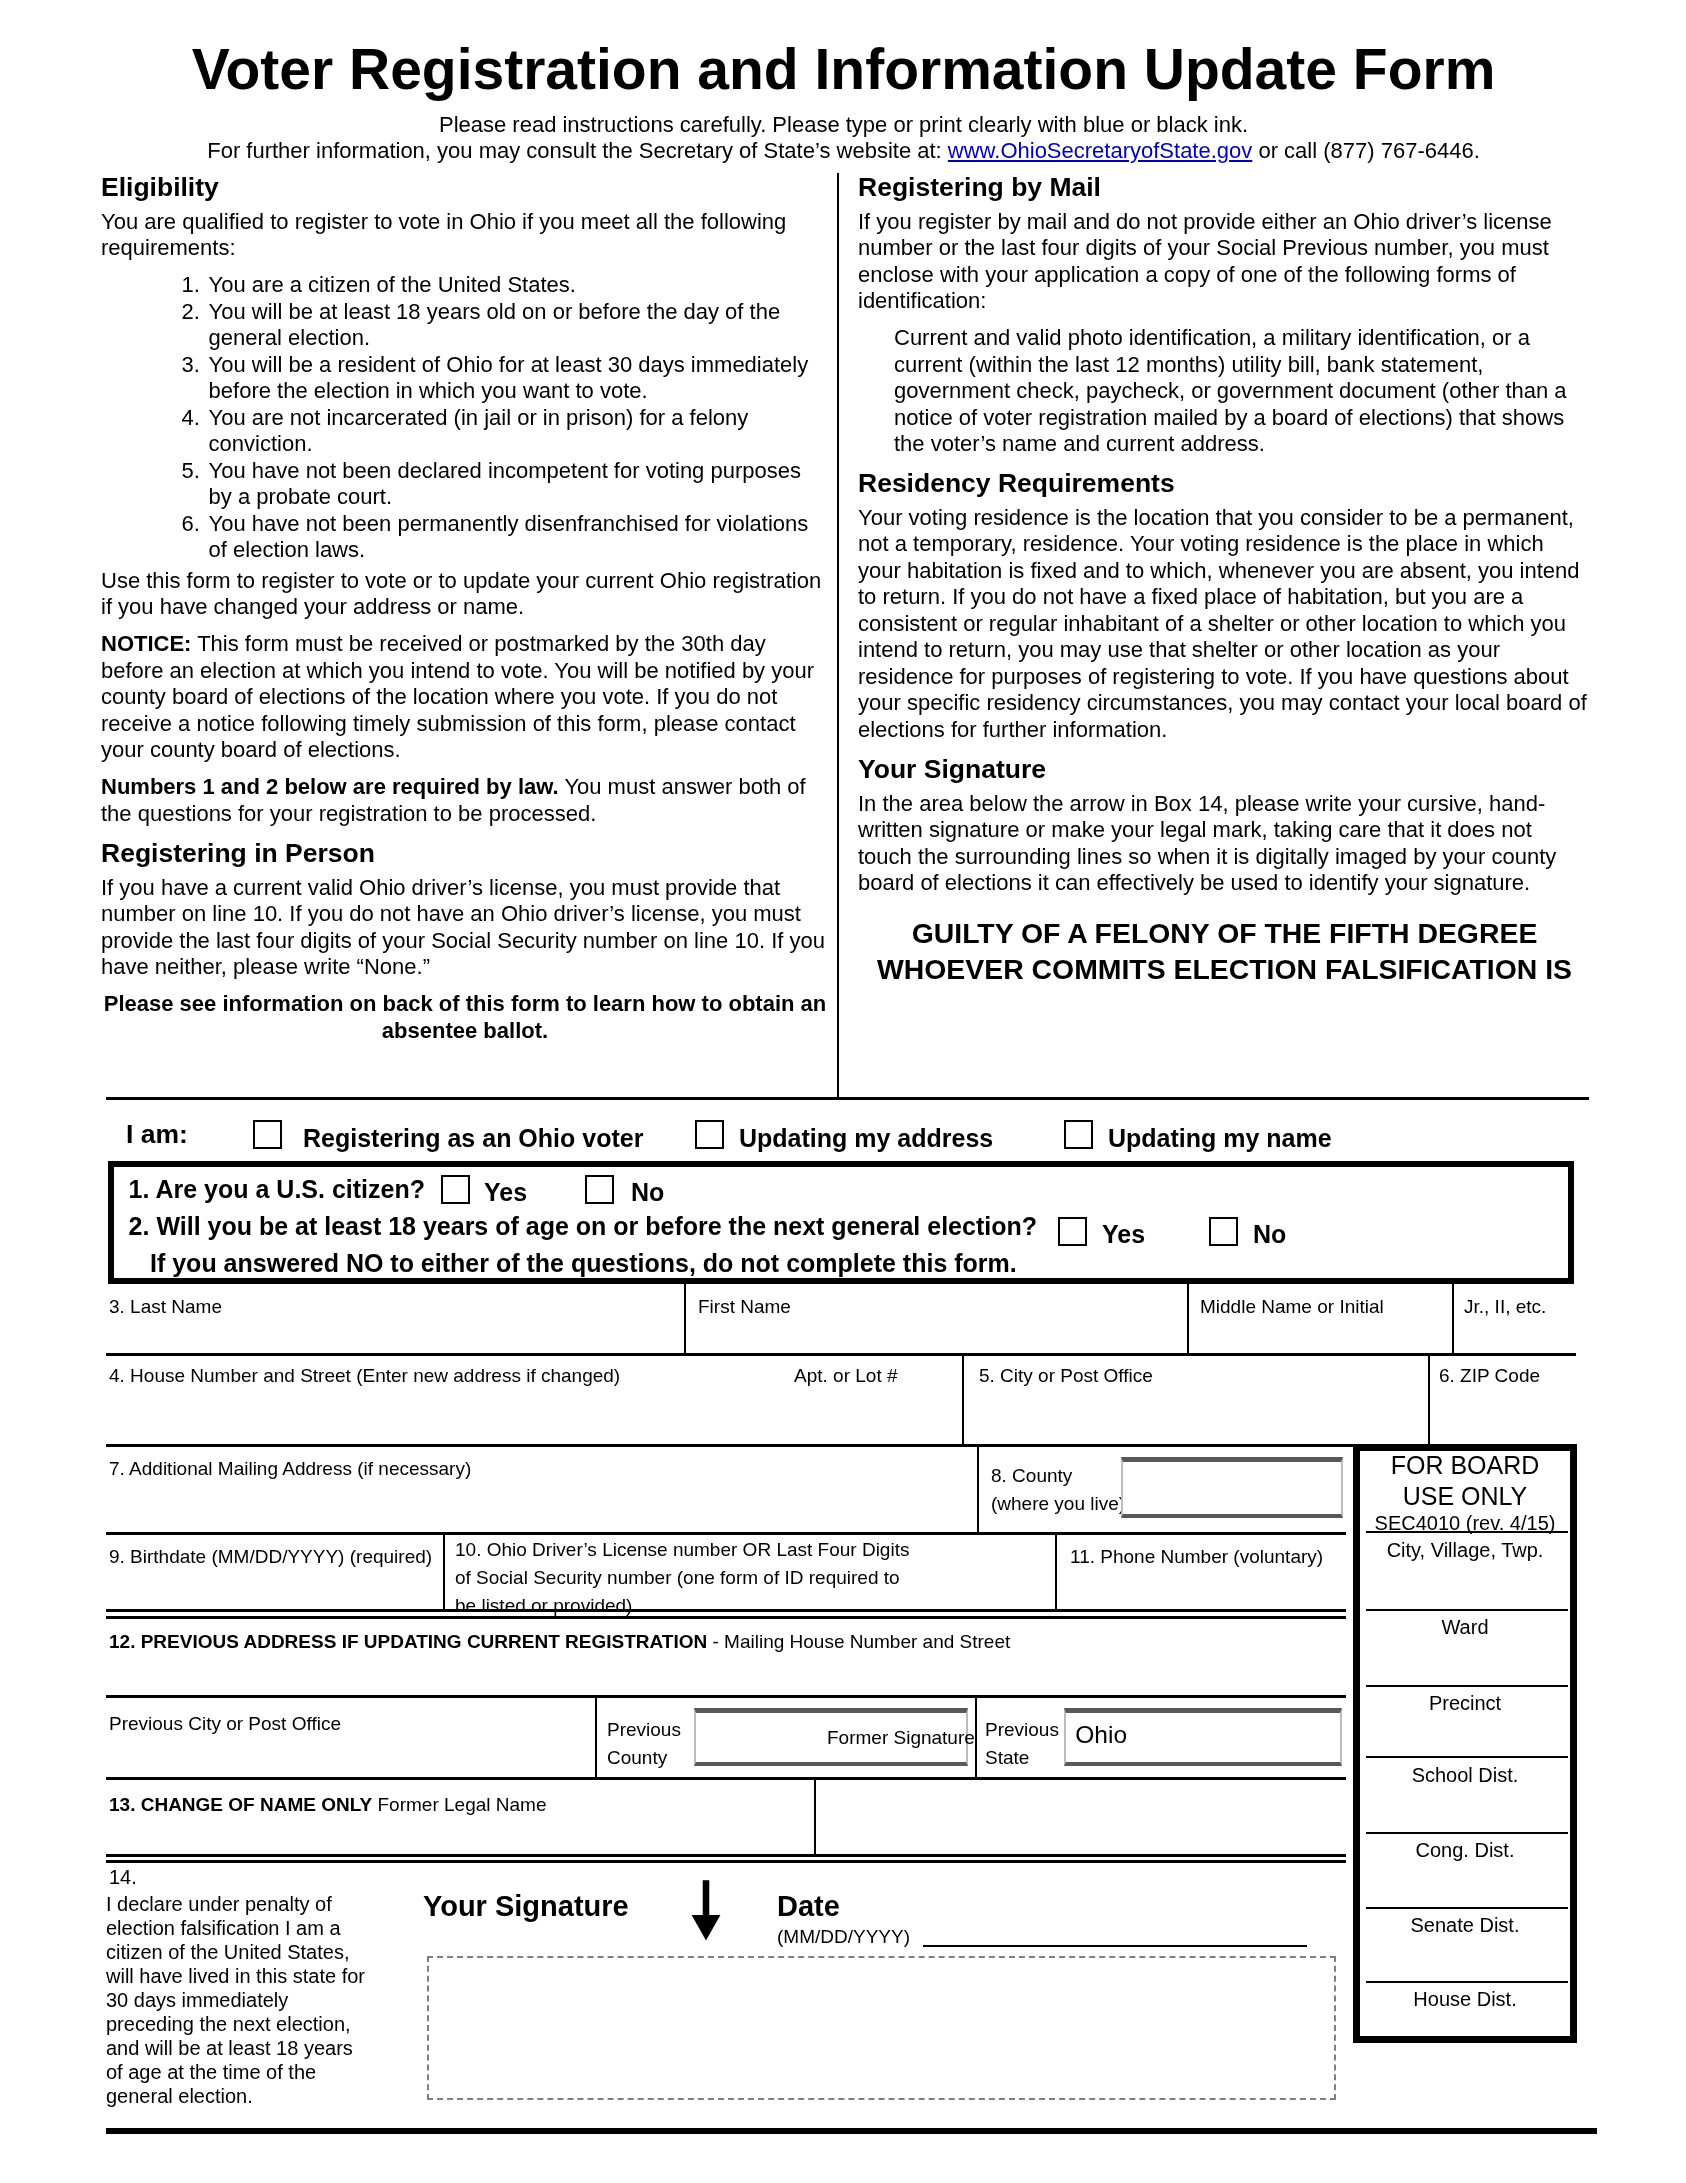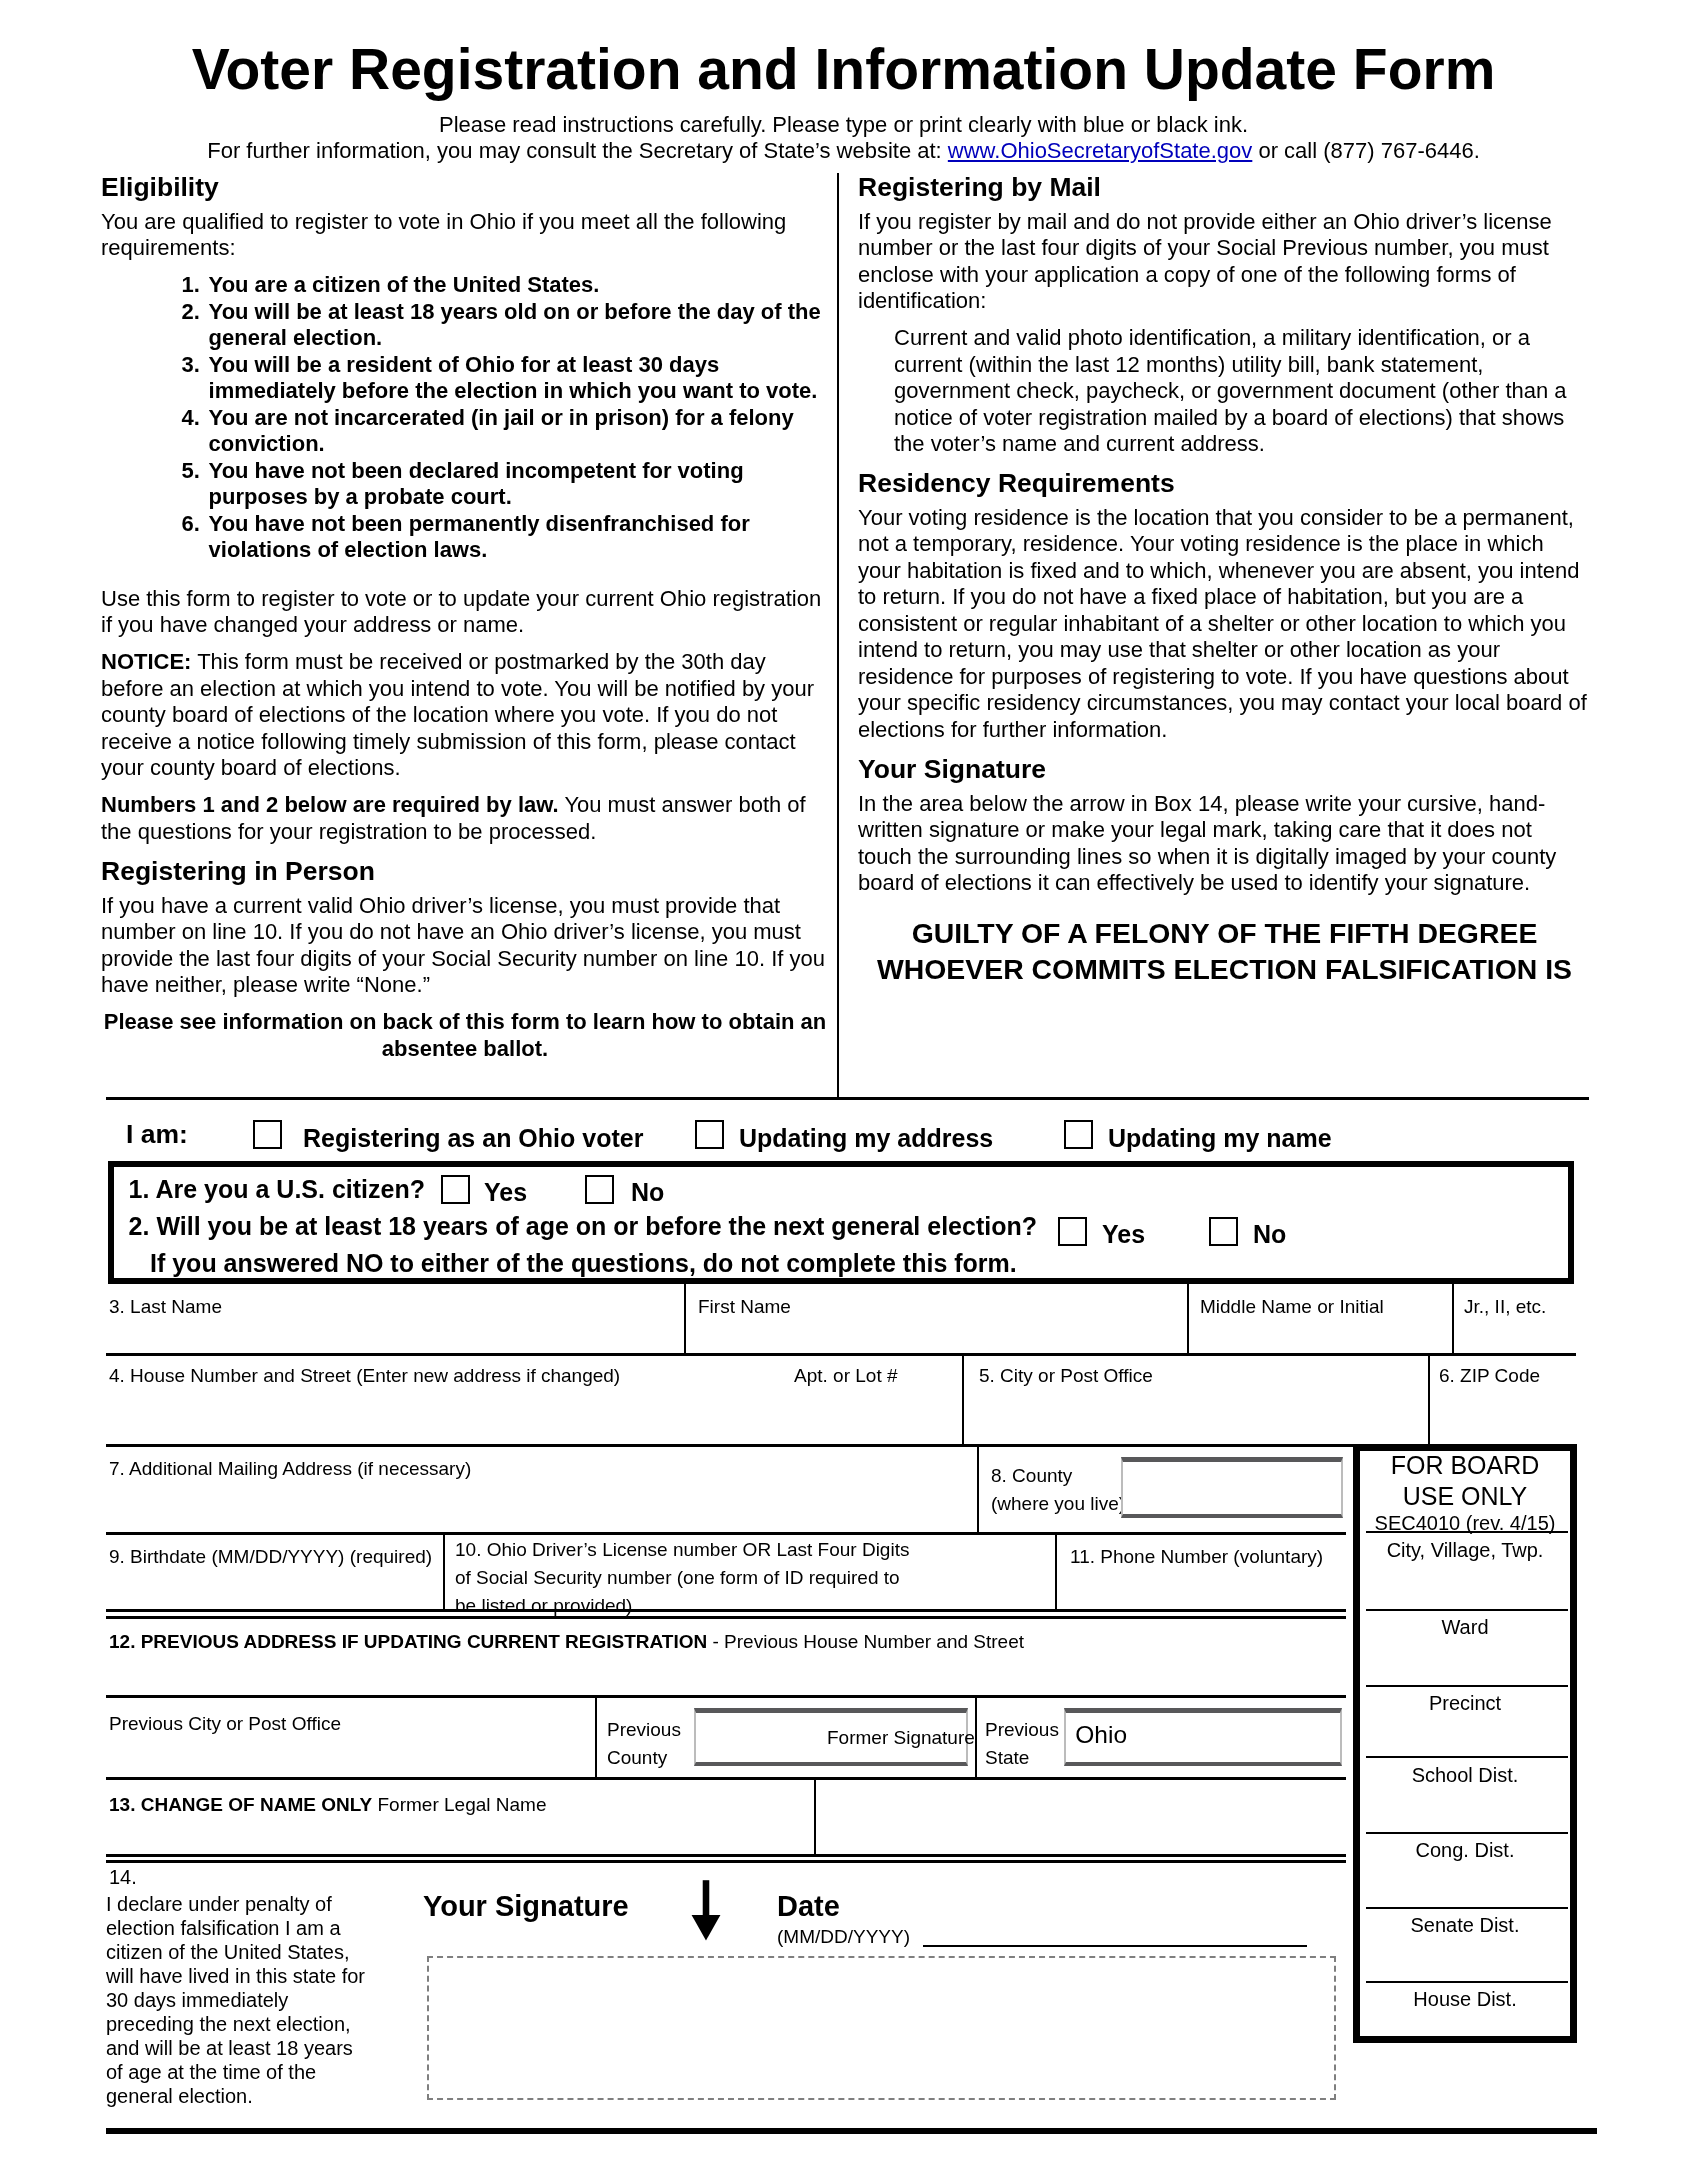--- a/index.html
+++ b/index.html
@@ -10,21 +10,21 @@
   .vline{position:absolute;background:#000;width:2px;}
   .title{position:absolute;left:0;top:38px;width:1687px;text-align:center;
          font-size:57px;font-weight:bold;line-height:63px;}
   .subtitle{position:absolute;left:0;top:112px;width:1687px;text-align:center;font-size:22px;line-height:25px;}
   .infoline{position:absolute;left:0;top:138px;width:1687px;text-align:center;font-size:22px;line-height:25px;}
   .weblink{color:#0000bb;text-decoration:underline;cursor:pointer;}
   .col{position:absolute;font-size:22px;line-height:26.5px;}
   .col p{margin:0 0 10.6px 0;}
   .col h2{font-size:26.5px;line-height:30px;font-weight:bold;margin:0 0 6.6px 0;}
   .col h2.mt{margin-top:6.6px;}
-  .col ol{margin:0 0 22px 0;padding-left:105px;font-weight:bold;}
+  .col ol{margin:0 0 4px 0;padding-left:105px;}
   .col li{padding-left:2.6px;}
   .indent{margin-left:36px !important;}
   .centerbold{font-weight:bold;text-align:center;}
   .felony{font-size:28.4px;line-height:36px;font-weight:bold;text-align:center;margin-top:18.5px;}
   .lbl{position:absolute;font-size:19px;line-height:28px;}
   .biglbl{position:absolute;font-size:26.5px;font-weight:bold;line-height:30px;}
   .cblabel{position:absolute;font-size:25px;font-weight:bold;line-height:29px;}
   .checkbox{position:absolute;width:29px;height:29px;border:2.6px solid #000;background:#fff;box-sizing:border-box;}
   .qbox{position:absolute;left:108px;top:1161px;width:1466px;height:123px;border:6.6px solid #000;background:#fff;box-sizing:border-box;}
   .qtext{position:absolute;font-size:25px;font-weight:bold;line-height:29px;}
@@ -145,21 +145,21 @@
   <div class="lbl" style="left:991px;top:1462px;">
     <div>8. County</div>
     <div>(where you live)</div>
   </div>
   <div class="input3d" style="left:1121px;top:1457px;width:222px;height:61px;"></div>
 
   <div class="lbl" style="left:109px;top:1543px;">9. Birthdate (MM/DD/YYYY) (required)</div>
   <div class="lbl" style="left:455px;top:1536px;width:463px;">10. Ohio Driver’s License number OR Last Four Digits of Social Security number (one form of ID required to be listed or provided)</div>
   <div class="lbl" style="left:1070px;top:1543px;">11. Phone Number (voluntary)</div>
 
-  <div class="lbl" style="left:109px;top:1628px;width:1191px;"><b>12. PREVIOUS ADDRESS IF UPDATING CURRENT REGISTRATION</b><span> - Previous House Number and Street</span></div>
+  <div class="lbl" style="left:109px;top:1628px;width:1191px;"><b>12. PREVIOUS ADDRESS IF UPDATING CURRENT REGISTRATION</b><span> - Mailing House Number and Street</span></div>
 
   <div class="lbl" style="left:109px;top:1710px;">Previous City or Post Office</div>
   <div class="lbl" style="left:607px;top:1716px;">
     <div>Previous</div>
     <div>County</div>
   </div>
   <div class="input3d" style="left:694px;top:1708px;width:274px;height:58px;"></div>
   <div class="lbl" style="left:985px;top:1716px;">
     <div>Previous</div>
     <div>State</div>

